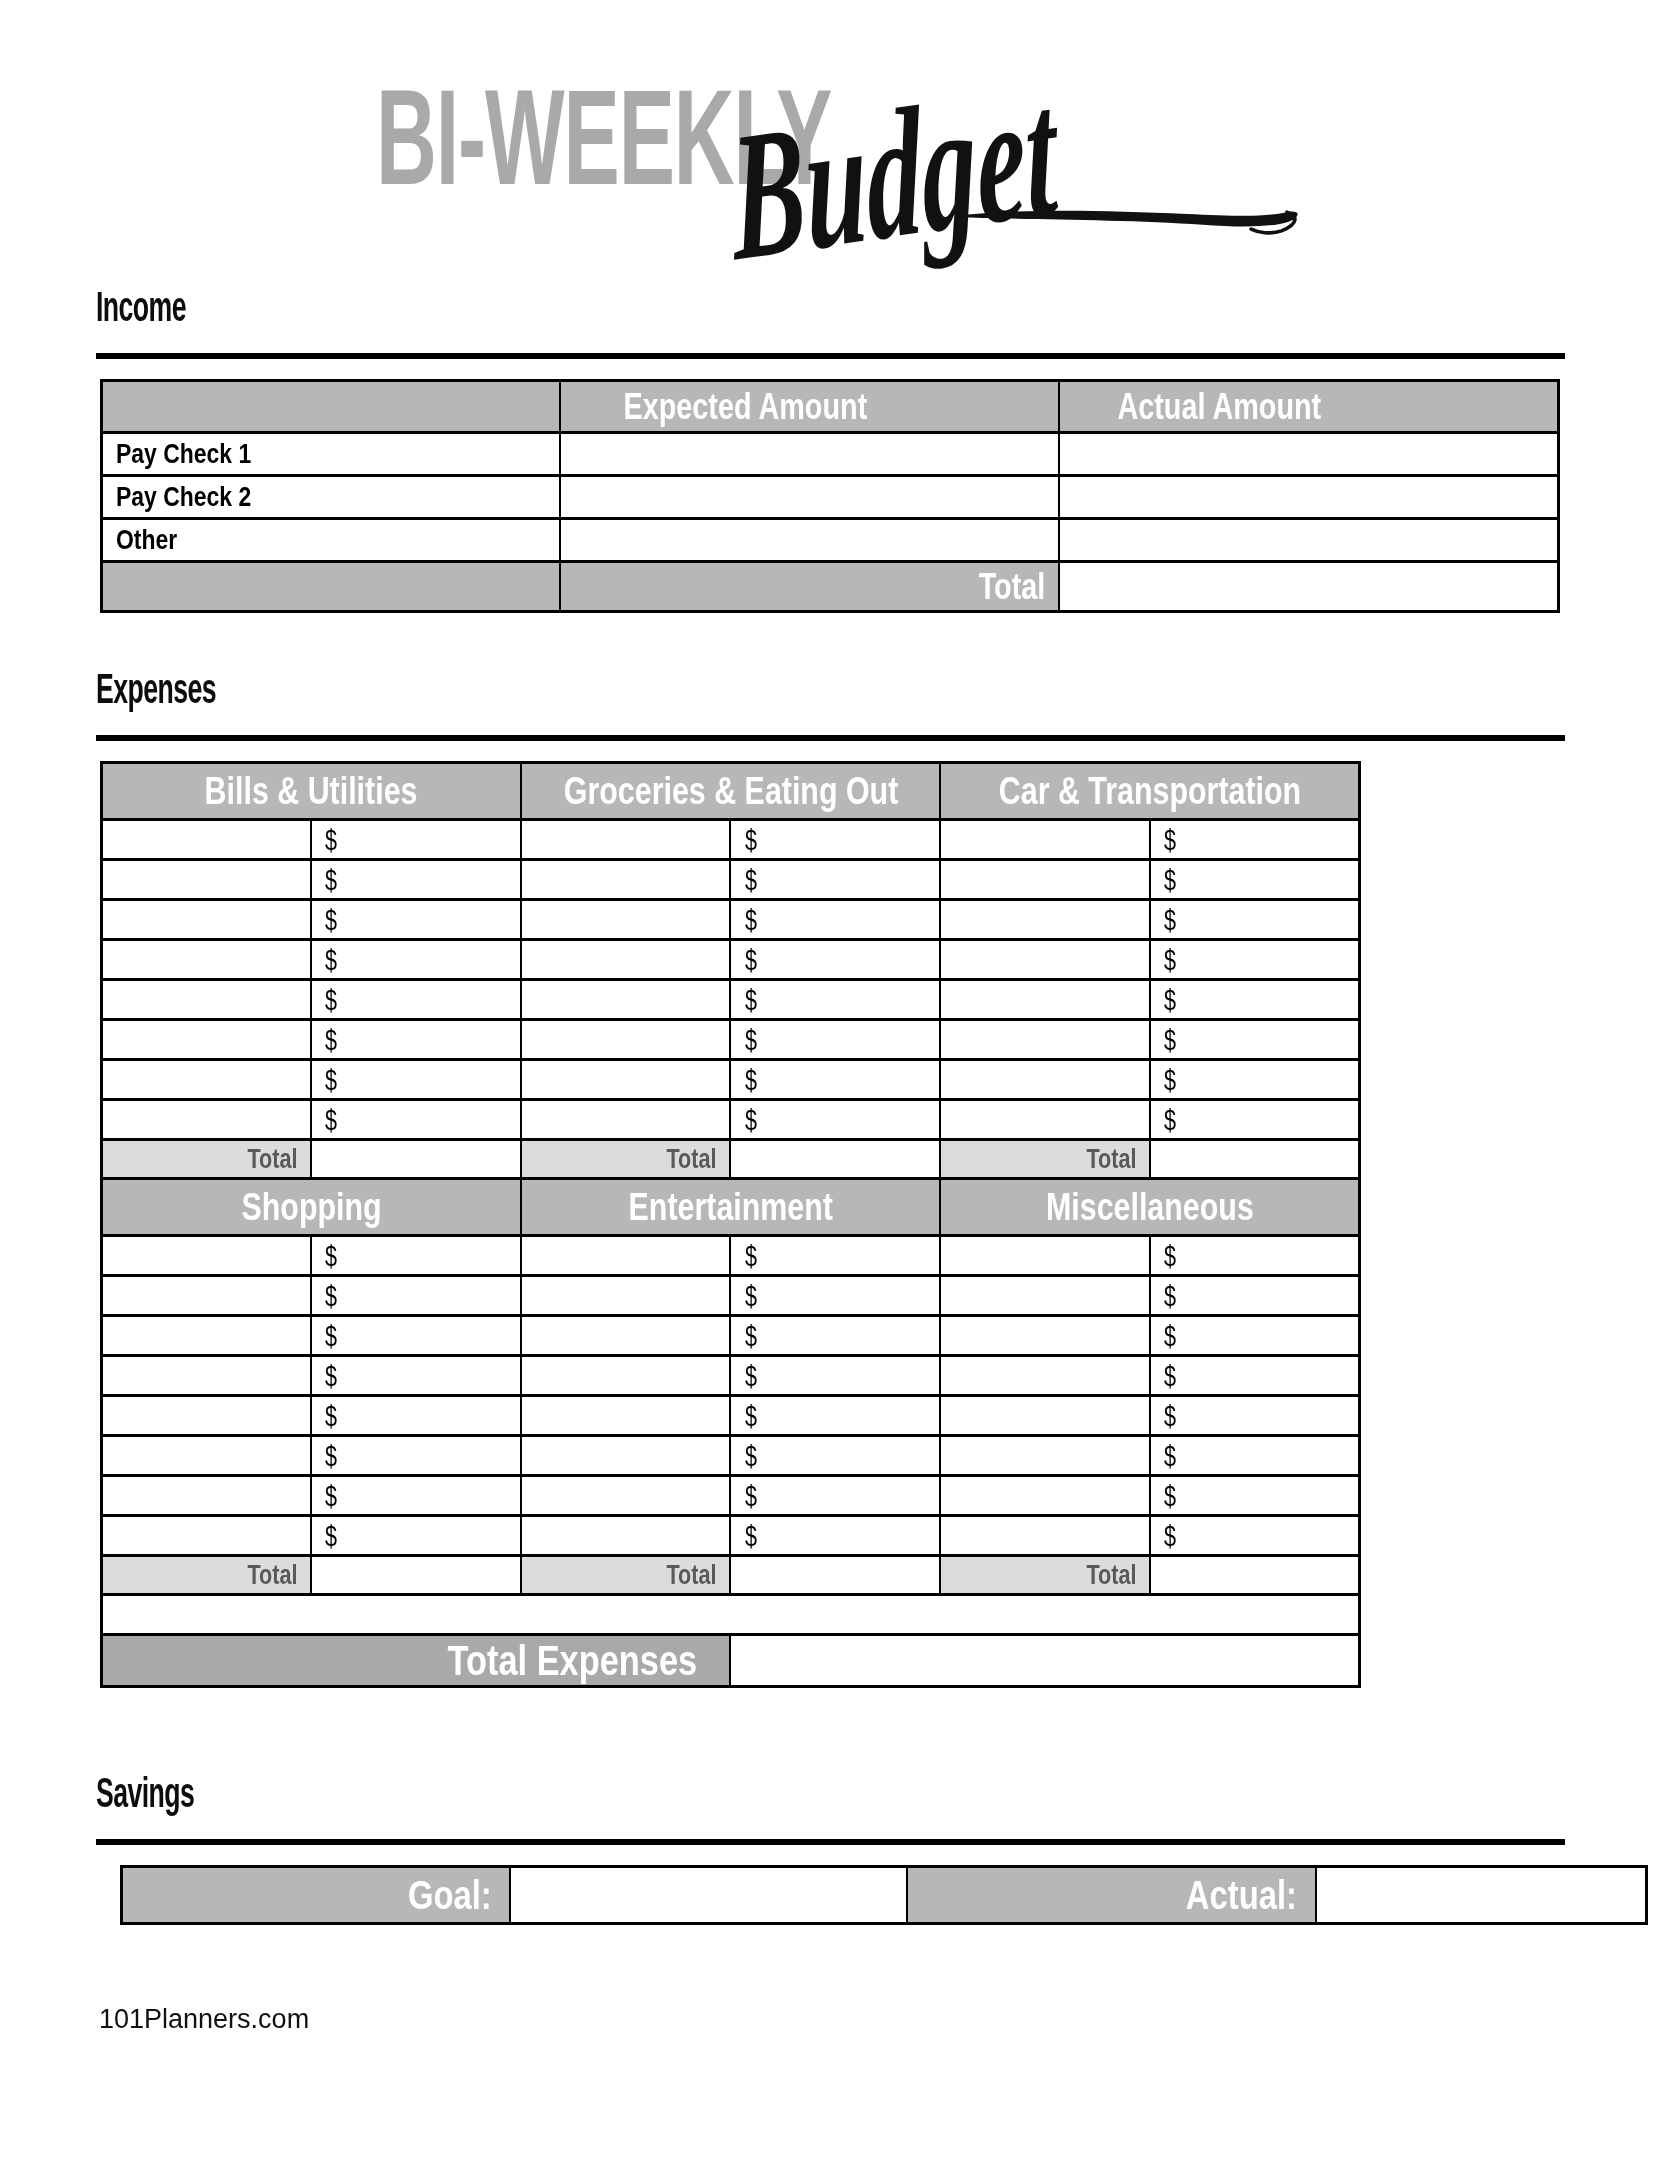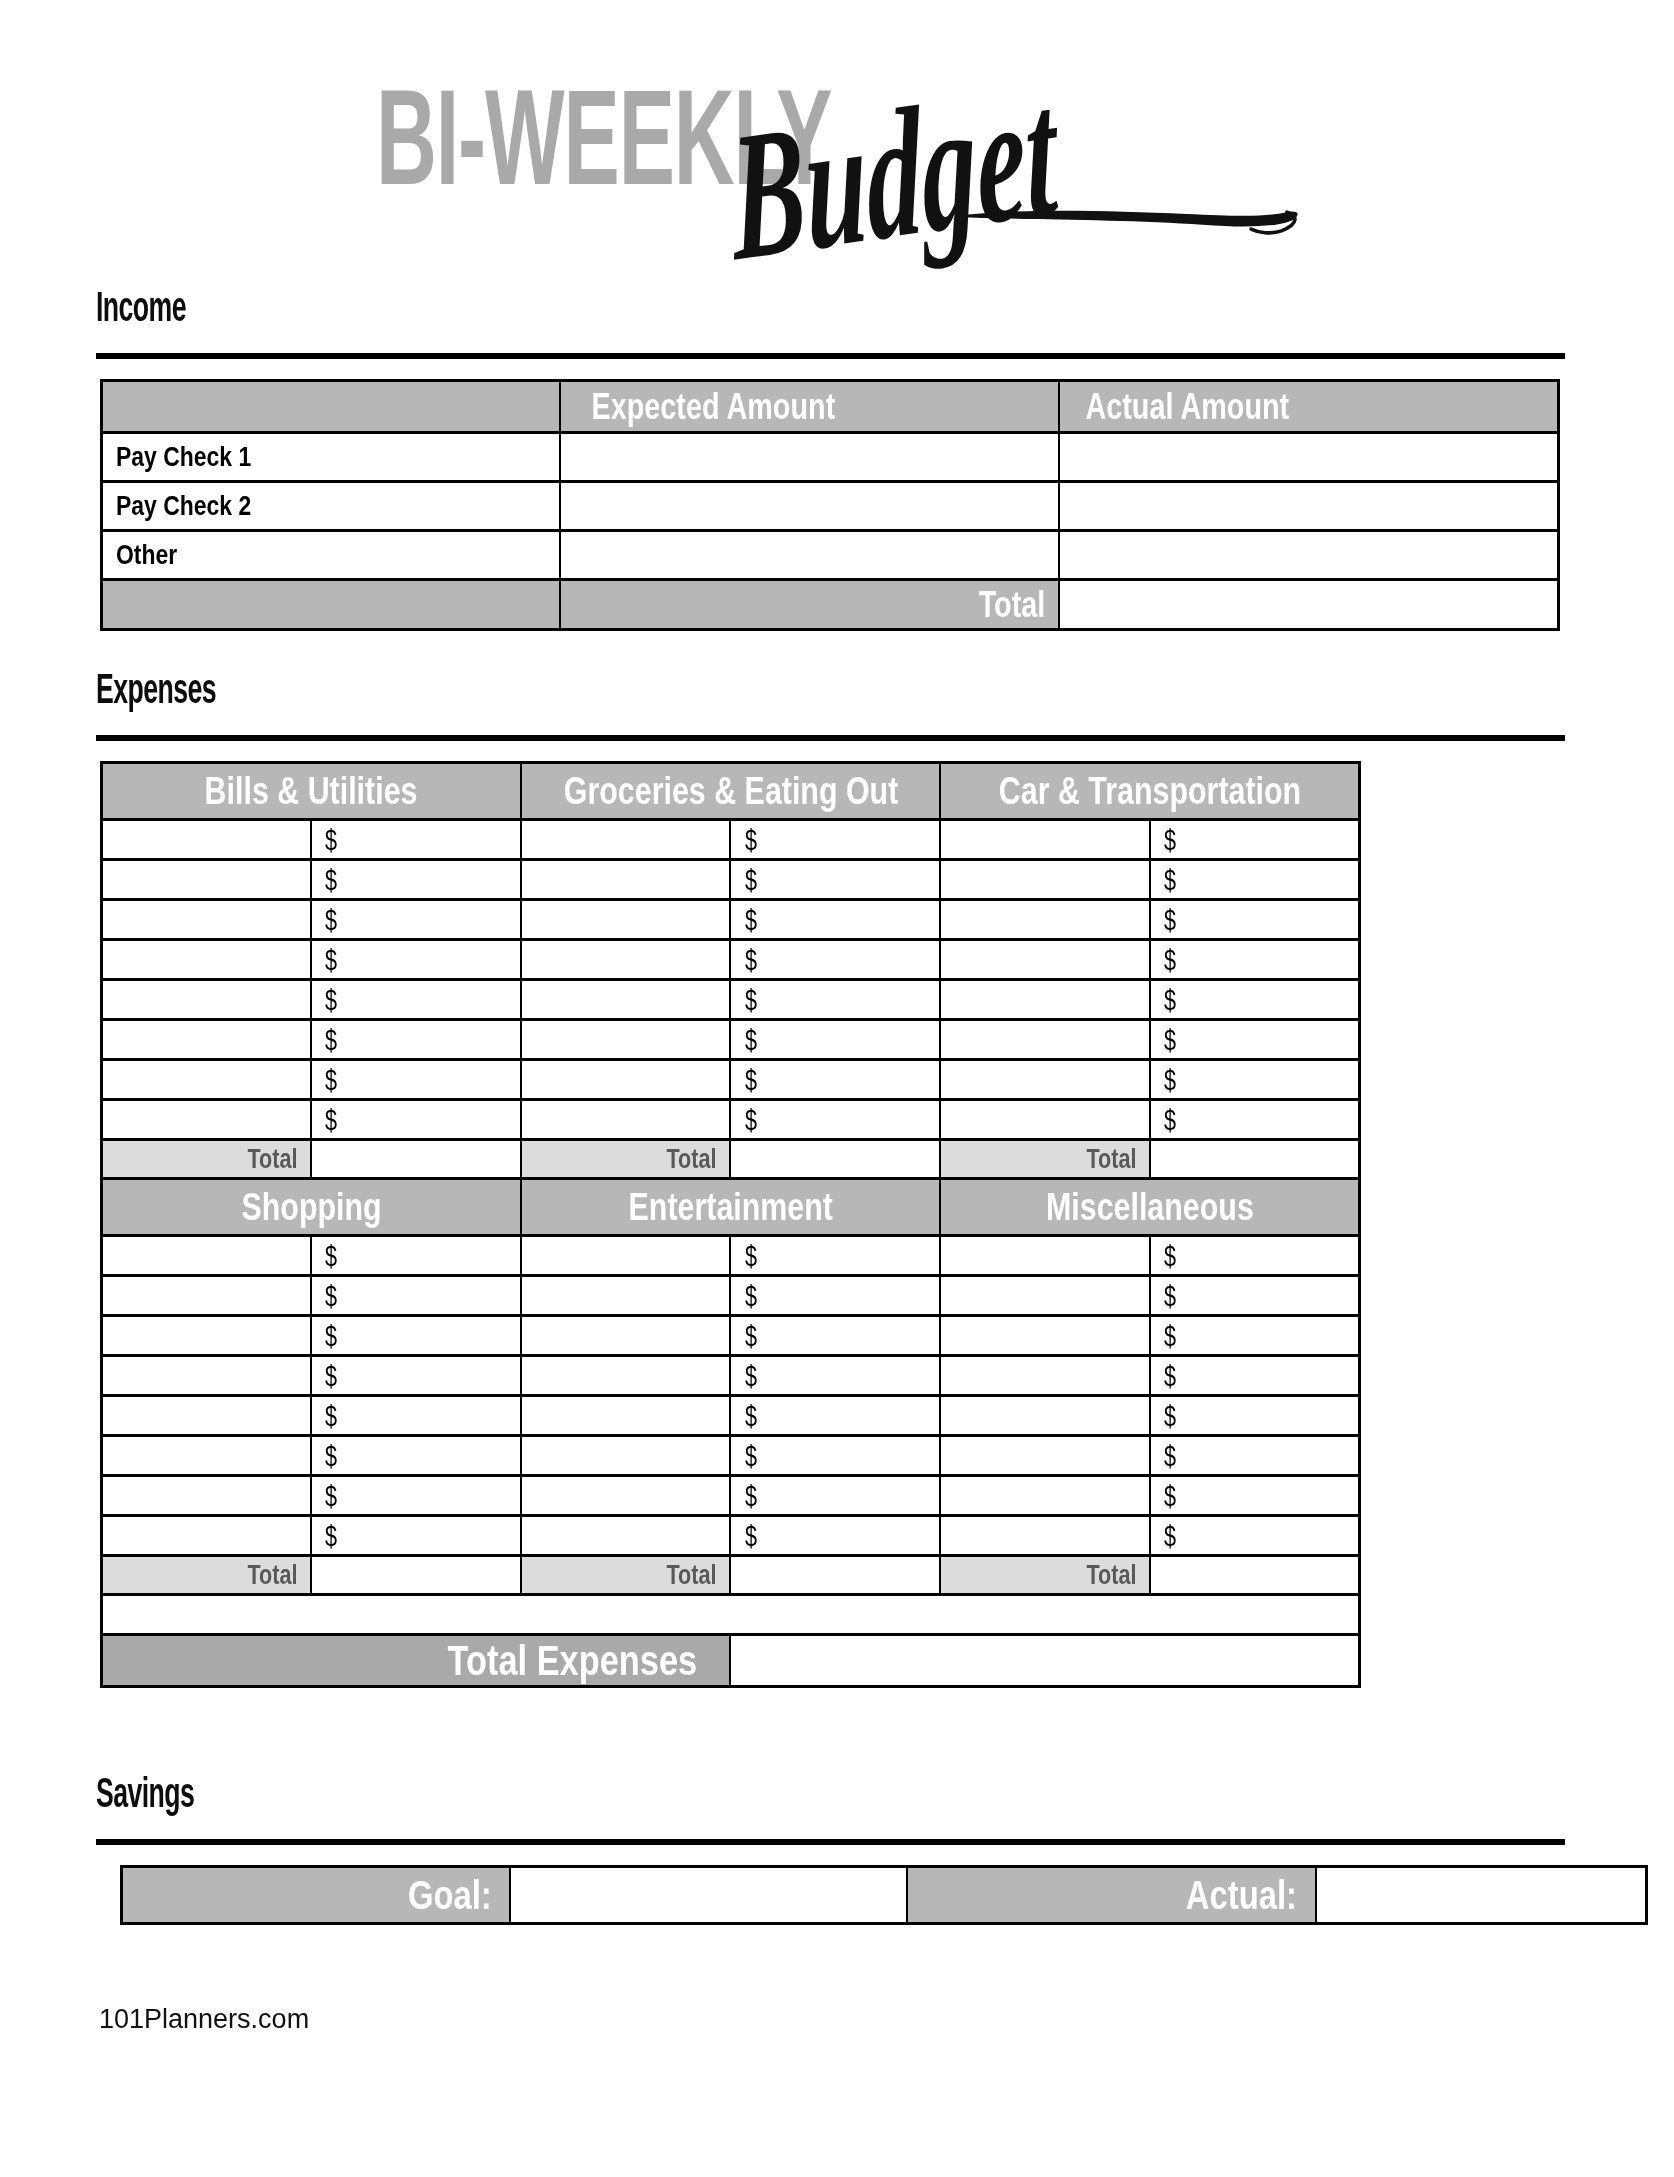--- a/index.html
+++ b/index.html
@@ -68,22 +68,22 @@
   
   .cx   { display: inline-block; transform: scaleX(0.62); transform-origin: left center; }
   .cx-c { display: inline-block; transform: scaleX(0.80); transform-origin: center center; }
   .cx-r { display: inline-block; transform: scaleX(0.80); transform-origin: right center; }
   
   table { border-collapse: collapse; table-layout: fixed; position: absolute; background: #ffffff; }
   td { border: 2.7px solid var(--border-black); border-top-width: 3.6px; border-bottom-width: 3.6px; vertical-align: middle; }
   table { border: 3.6px solid var(--border-black); }
   
   .income-table { left: 100px; top: 379px; width: 1460px; }
-  .income-table .head-row td { height: 52px; background: var(--header-gray); }
-  .income-table .data-row td { height: 49px; }
+  .income-table .head-row td { height: 52px; background: var(--header-gray); padding-left: 32px; }
+  .income-table .data-row td { height: 43px; }
   .income-table .total-row td { height: 50px; }
   .col-header {
     color: #ffffff; font-weight: 700; font-size: 36px; text-align: center; white-space: nowrap;
   }
   .row-label-cell { text-align: left; padding-left: 12.5px; }
   .row-label { font-size: 27px; font-weight: 700; transform: scaleX(0.85); transform-origin: left center; display: inline-block; white-space: nowrap; }
   .income-total-label-cell { background: var(--header-gray); text-align: right; padding-right: 12.5px; }
   .income-total-corner { background: var(--header-gray); }
   .income-total-label { color: #ffffff; font-weight: 700; font-size: 36px; }
   

